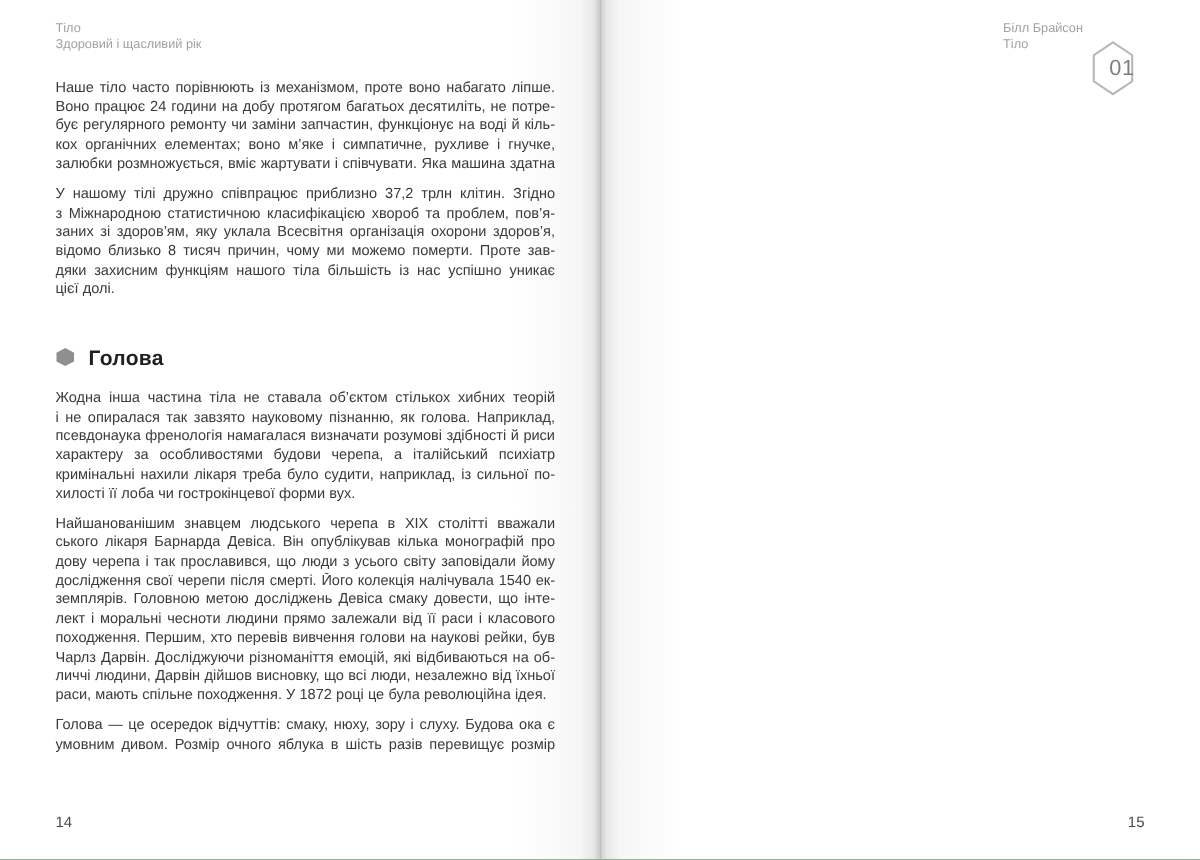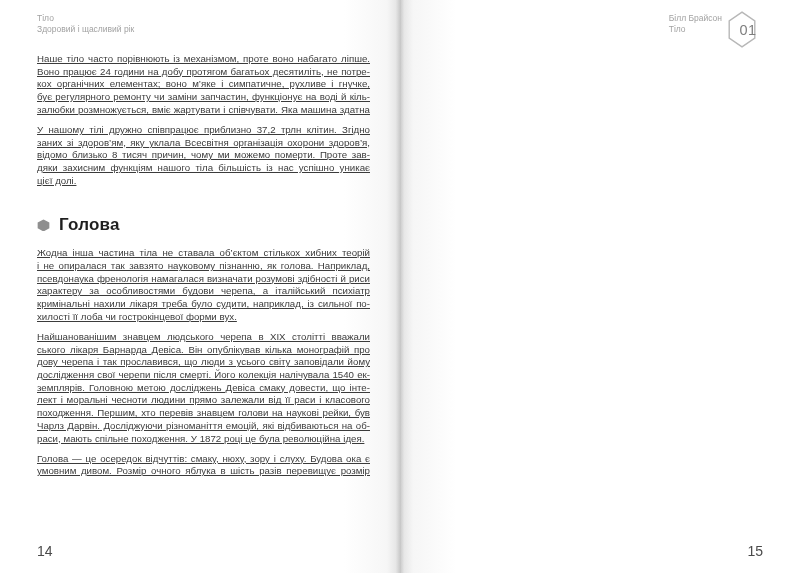--- a/index.html
+++ b/index.html
@@ -18,69 +18,70 @@
     background:linear-gradient(to right, rgba(0,0,0,0) 0%, rgba(0,0,0,0.04) 35%, rgba(0,0,0,0.14) 49%,
                rgba(0,0,0,0.28) 50%, rgba(0,0,0,0.14) 52%, rgba(0,0,0,0.04) 65%, rgba(0,0,0,0) 100%);
   }
 
   
   .running-header { position:absolute; top:13px; font-size:8.5px; line-height:10.5px; color:#a2a2a2; }
   .running-header.lh { left:37px; text-align:left; }
   .running-header.rh { right:78px; }
 
   
-  .chapter-badge { position:absolute; top:11px; right:32px; width:40px; height:37px; }
+  .chapter-badge { position:absolute; top:27px; right:32px; width:40px; height:37px; }
   .chapter-badge svg { position:absolute; inset:0; width:28px; height:37px; }
   .chapter-badge .badge-num {
     position:absolute; inset:0; display:flex; align-items:center; justify-content:center;
     font-size:14.5px; color:#7e7e7e; letter-spacing:0.5px;
   }
 
   
   .content { position:absolute; top:53px; width:333px; font-size:9.7px; color:#3b3b3b; }
   .content.cl { left:37px; }
   .para { margin:0 0 7.5px 0; }
   .line {
     height:12.7px; line-height:12.7px; overflow:hidden; white-space:normal;
-    text-align:justify; text-align-last:justify; word-spacing:0.1px;text-decoration:underline;
+    text-align:justify; text-align-last:justify; word-spacing:0.1px;
   }
   .line.last { text-align-last:left; }
 
   .section-heading { display:flex; align-items:center; gap:9px; height:16px; margin:30px 0 14px 0; }
   .hex-bullet {
     display:inline-block; width:13px; height:12px; background:#8f8f8f;
     clip-path:polygon(50% 0%, 95% 26%, 95% 74%, 50% 100%, 5% 74%, 5% 26%);
     flex:0 0 auto;
   }
-  .heading-text { font-size:17px; font-weight:700; color:#1f1f1f; letter-spacing:0.2px; }
+  .heading-text { font-size:14px; font-weight:700; color:#1f1f1f; letter-spacing:0.2px; }
 
-  .page-number { position:absolute; top:543px; font-size:14px; color:#4a4a4a; }
+  .page-number { position:absolute; top:543px; font-size:10px; color:#4a4a4a; }
   .page-number.pl { left:37px; }
   .page-number.pr { right:37px; }
 </style>
 </head>
 <body>
 
 <div class="spread">
 
   <section class="page left">
     <div class="running-header lh">
       <div>Тіло</div>
       <div>Здоровий і щасливий рік</div>
     </div>
     <div class="content cl">
         <div class="para">
           <div class="line">Наше тіло часто порівнюють із механізмом, проте воно набагато ліпше.</div>
           <div class="line">Воно працює 24 години на добу протягом багатьох десятиліть, не потре-</div>
+          <div class="line">бує регулярного ремонту чи заміни запчастин, функціонує на воді й кіль-</div>
           <div class="line">кох органічних елементах; воно м’яке і симпатичне, рухливе і гнучке,</div>
-          <div class="line">бує регулярного ремонту чи заміни запчастин, функціонує на воді й кіль-</div>
           <div class="line">залюбки розмножується, вміє жартувати і співчувати. Яка машина здатна</div>
         </div>
         <div class="para">
           <div class="line">У нашому тілі дружно співпрацює приблизно 37,2 трлн клітин. Згідно</div>
+          <div class="line">з Міжнародною статистичною класифікацією хвороб та проблем, пов’я-</div>
           <div class="line">заних зі здоров’ям, яку уклала Всесвітня організація охорони здоров’я,</div>
           <div class="line">відомо близько 8 тисяч причин, чому ми можемо померти. Проте зав-</div>
           <div class="line">дяки захисним функціям нашого тіла більшість із нас успішно уникає</div>
           <div class="line last">цієї долі.</div>
         </div>
         <div class="section-heading">
           <span class="hex-bullet"></span>
           <span class="heading-text">Голова</span>
         </div>
         <div class="para">
@@ -91,22 +92,23 @@
           <div class="line">кримінальні нахили лікаря треба було судити, наприклад, із сильної по-</div>
           <div class="line last">хилості її лоба чи гострокінцевої форми вух.</div>
         </div>
         <div class="para">
           <div class="line">Найшанованішим знавцем людського черепа в XIX столітті вважали англій-</div>
           <div class="line">ського лікаря Барнарда Девіса. Він опублікував кілька монографій про бу-</div>
           <div class="line">дову черепа і так прославився, що люди з усього світу заповідали йому для</div>
           <div class="line">дослідження свої черепи після смерті. Його колекція налічувала 1540 ек-</div>
           <div class="line">земплярів. Головною метою досліджень Девіса смаку довести, що інте-</div>
           <div class="line">лект і моральні чесноти людини прямо залежали від її раси і класового</div>
-          <div class="line">походження. Першим, хто перевів знавцем голови на наукові рейки, був</div>
+          <div class="line">походження. Першим, хто перевів вивчення голови на наукові рейки, був</div>
           <div class="line">Чарлз Дарвін. Досліджуючи різноманіття емоцій, які відбиваються на об-</div>
+          <div class="line">личчі людини, Дарвін дійшов висновку, що всі люди, незалежно від їхньої</div>
           <div class="line last">раси, мають спільне походження. У 1872 році це була революційна ідея.</div>
         </div>
         <div class="para">
           <div class="line">Голова — це осередок відчуттів: смаку, нюху, зору і слуху. Будова ока є без-</div>
           <div class="line">умовним дивом. Розмір очного яблука в шість разів перевищує розмір ока,</div>
         </div>
       </div>
     <div class="page-number pl">14</div>
   </section>
 

